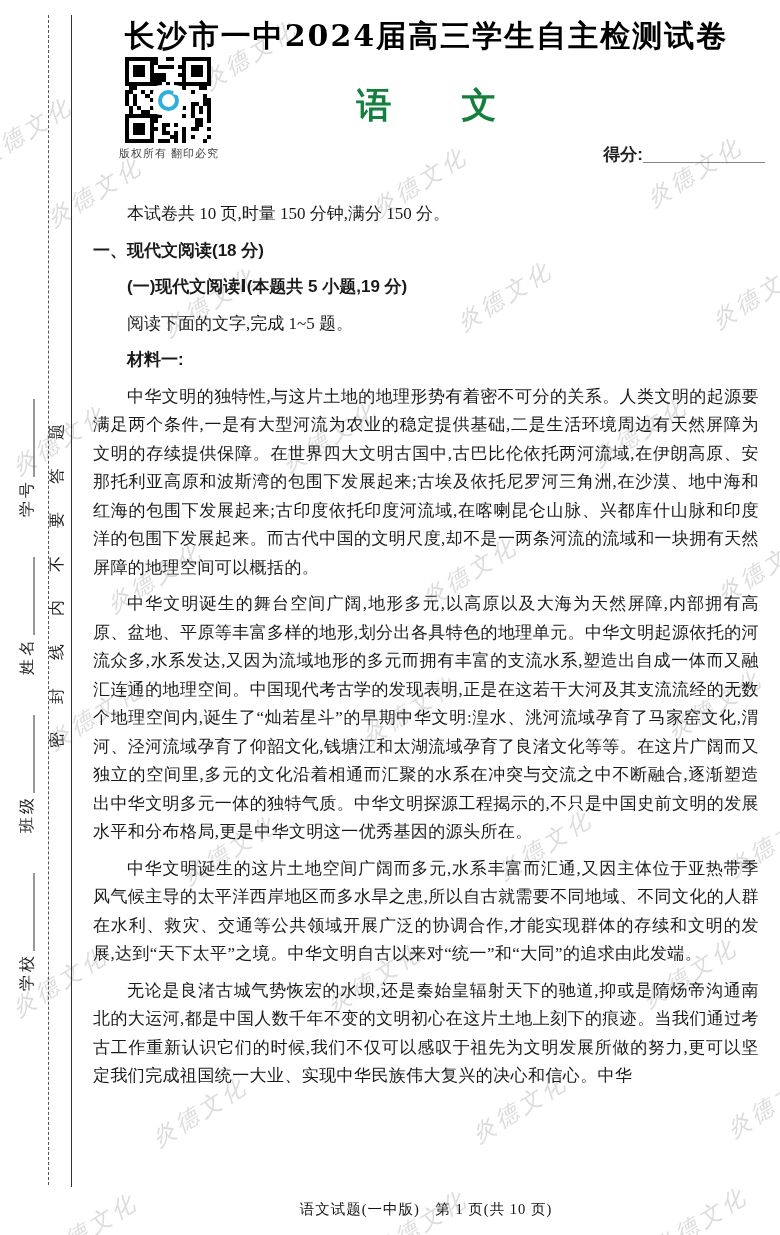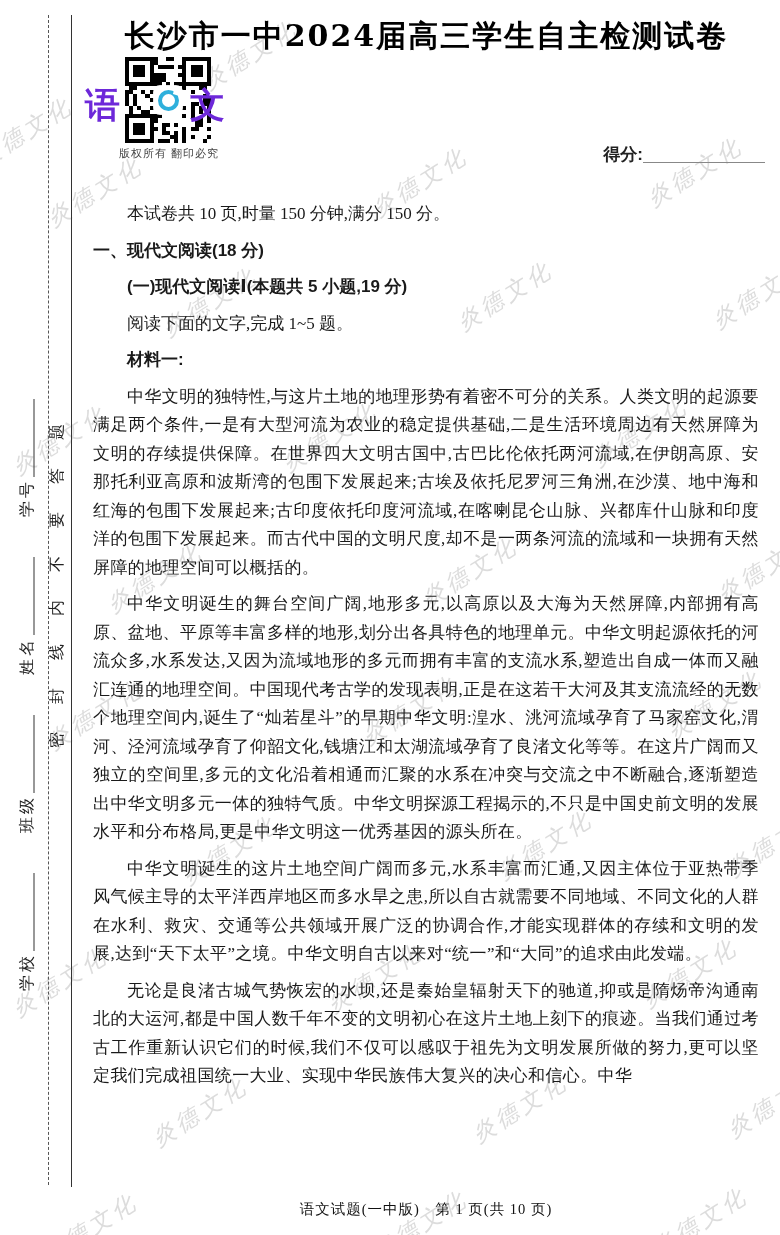--- a/index.html
+++ b/index.html
@@ -48,22 +48,22 @@
     font-family:"Liberation Sans","DejaVu Sans",sans-serif;font-size:11px;color:#444;letter-spacing:1px;
   }
 
   
   .title{
     position:absolute;left:85px;right:12px;top:16px;text-align:center;
     font-size:30px;font-weight:bold;letter-spacing:2px;color:#000;
     font-family:"DejaVu Serif","Liberation Serif",serif;
   }
   .subject{
-    position:absolute;left:85px;right:12px;top:82px;text-align:left;
-    font-size:35px;font-weight:bold;color:#6d28d9;
+    position:absolute;left:85px;right:12px;top:82px;text-align:center;
+    font-size:35px;font-weight:bold;color:#15803d;
     font-family:"Liberation Sans","DejaVu Sans",sans-serif;
   }
   .score{position:absolute;top:143px;right:15px;font-size:17px;}
   .score-label{font-family:"Liberation Sans","DejaVu Sans",sans-serif;font-weight:bold;color:#222;}
   .score-blank{display:inline-block;width:122px;height:1em;border-bottom:1.5px solid #888;vertical-align:-3px;}
 
   
   .content{position:absolute;left:85px;right:13px;top:192px;font-size:17px;line-height:28.5px;}
   .content p{margin:8px;}
   .intro{text-indent:2em;}

